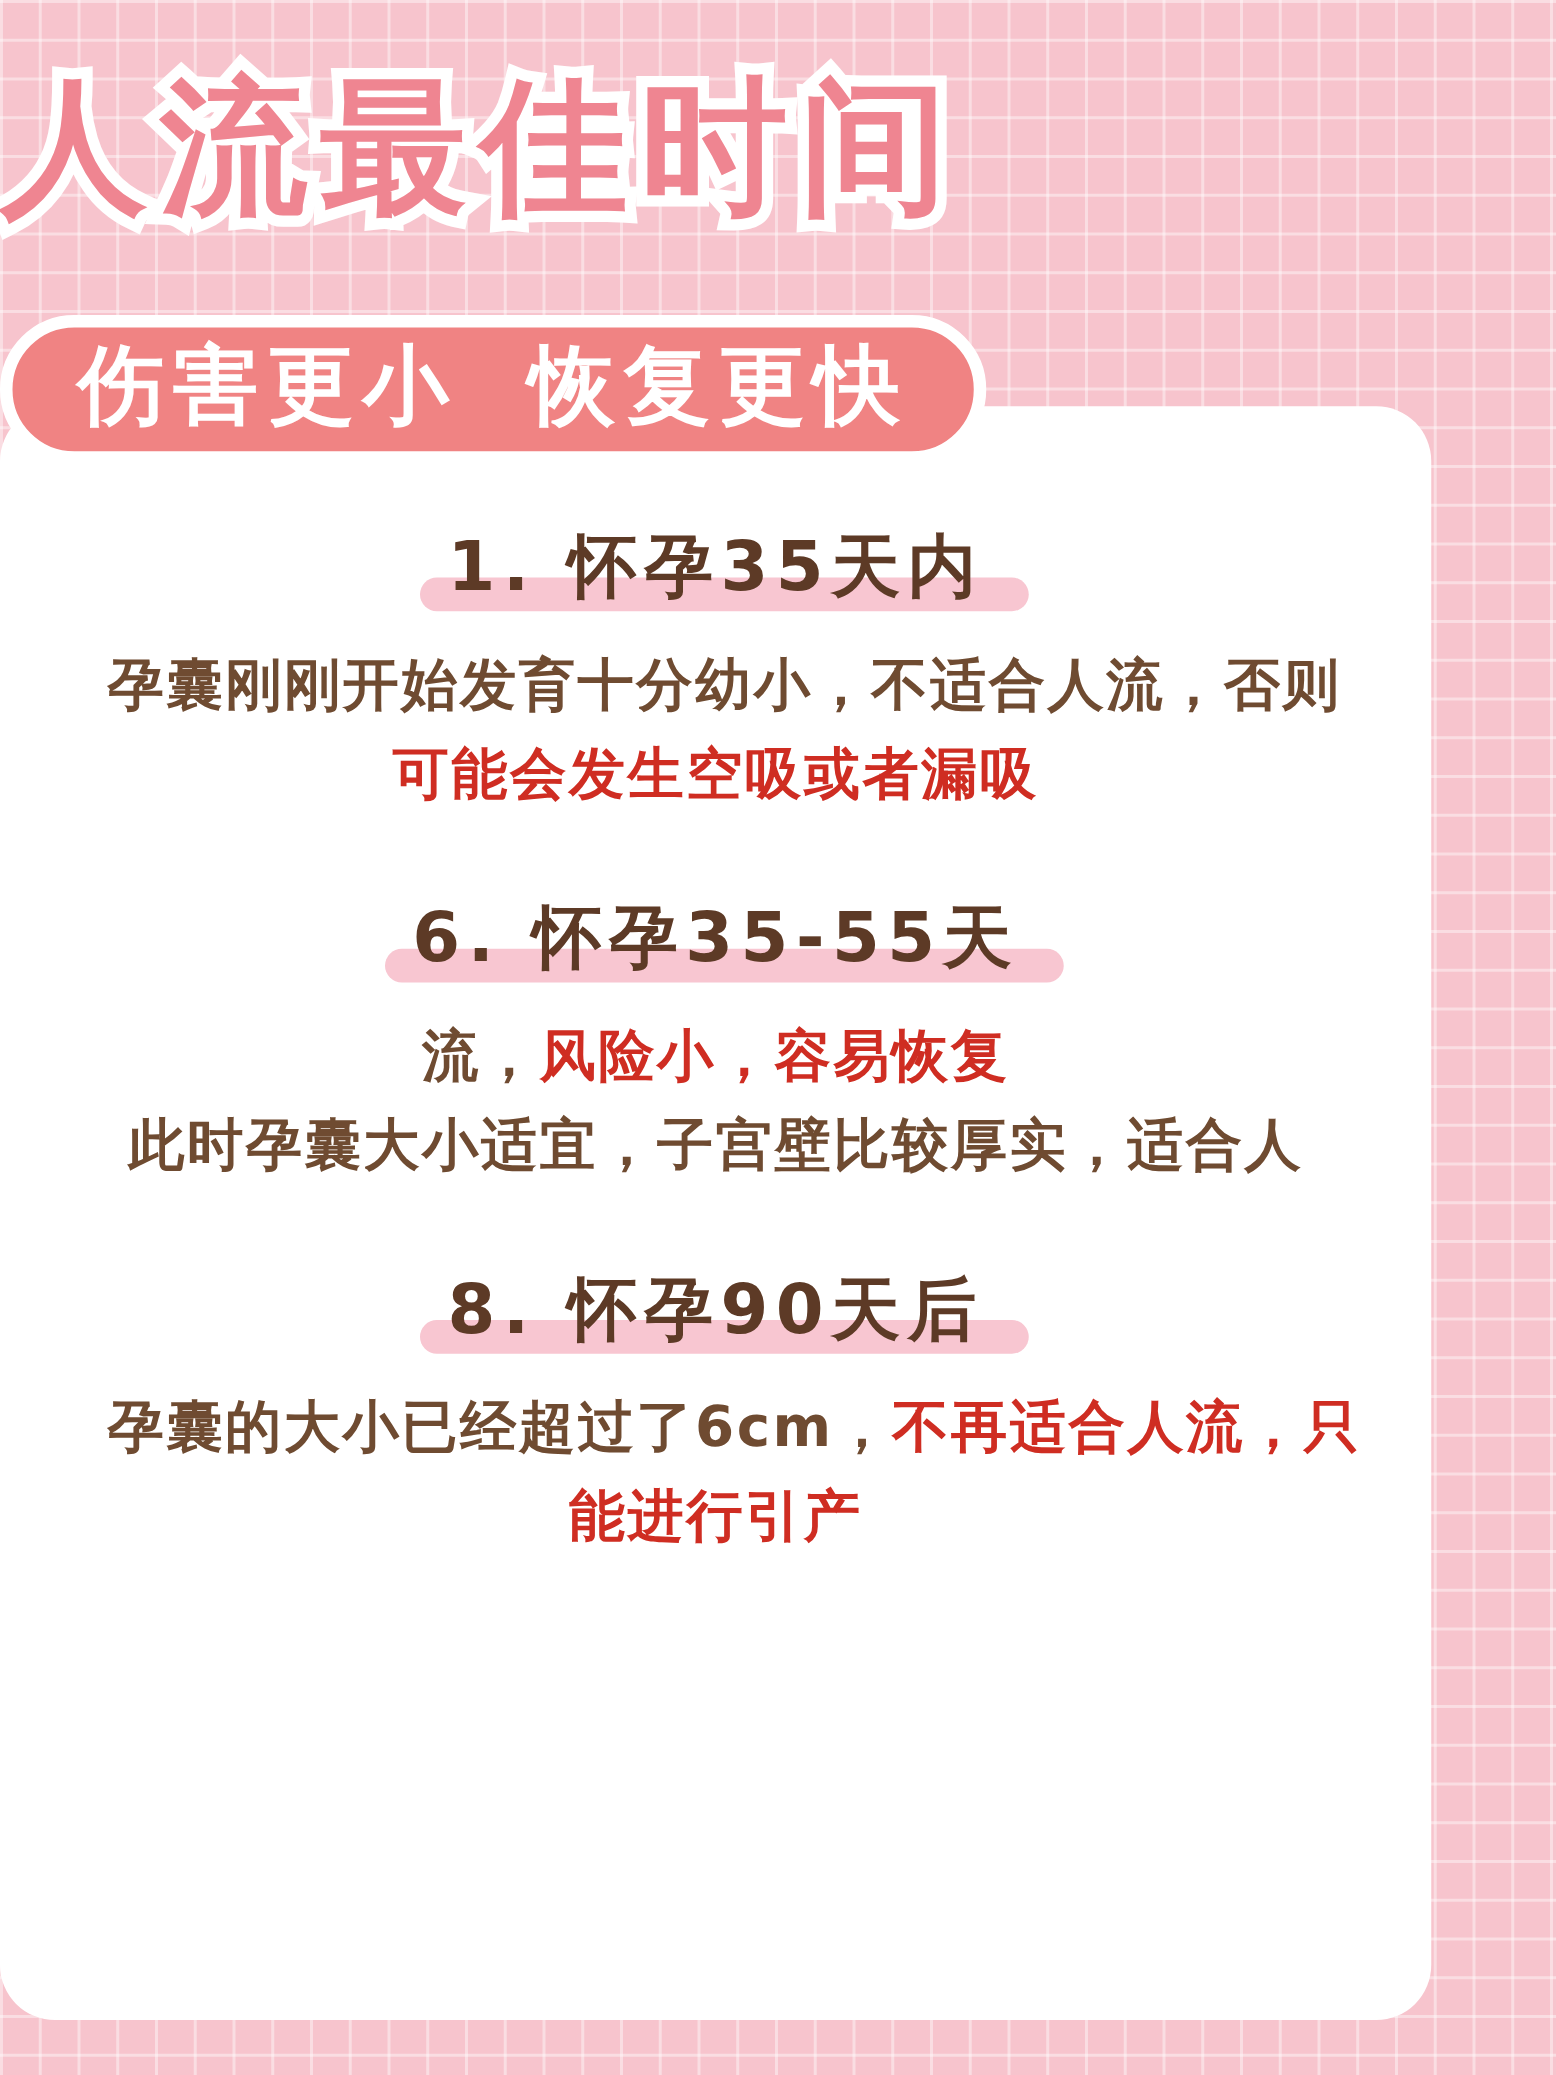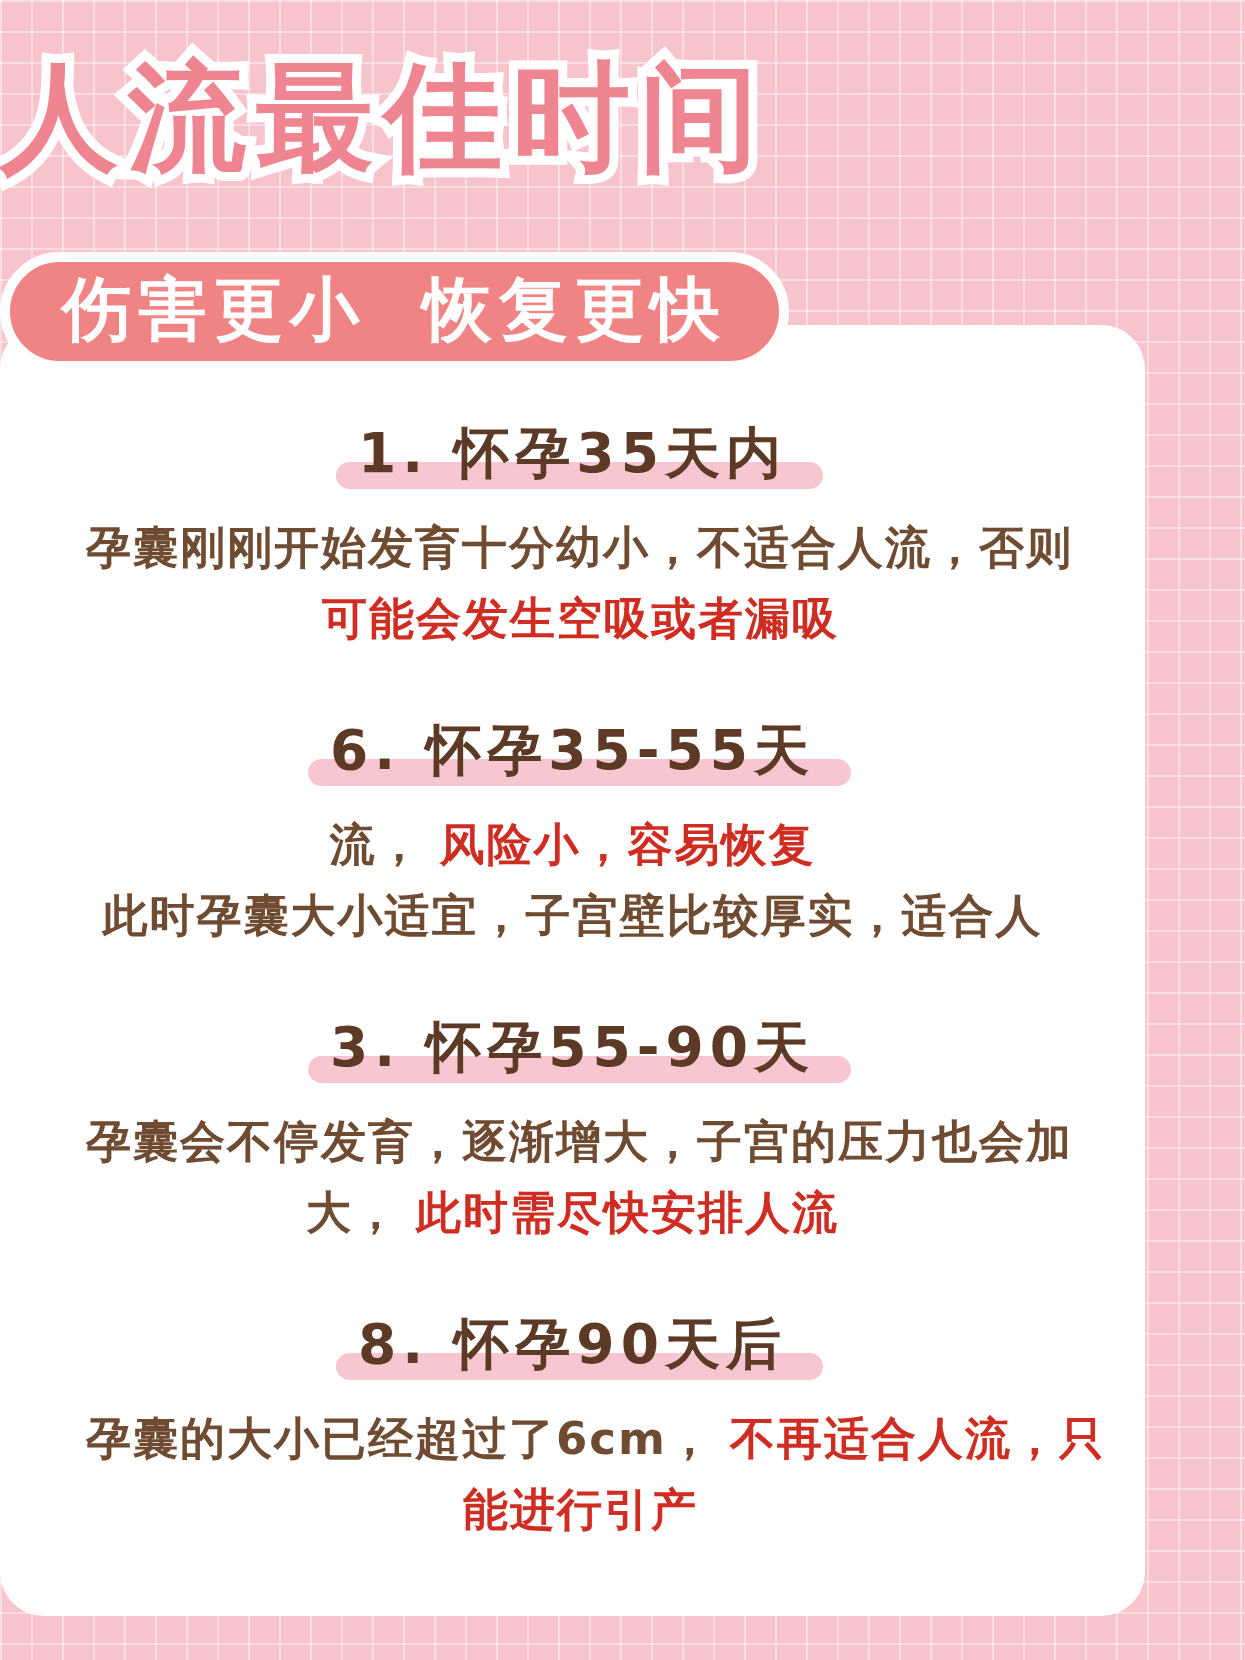--- a/index.html
+++ b/index.html
@@ -94,21 +94,21 @@
   .section-body{
     margin-top:24px;
     font-size:45px;
     font-weight:bold;
     letter-spacing:2px;
     line-height:1.58;
     color:var(--body-brown);
   }
   .body-line{white-space:nowrap;}
   .body-line .brown{color:var(--body-brown);margin-top:35px;}
-  .body-line .red{color:var(--alert-red);margin-left:16px;}
+  .body-line .red{color:var(--alert-red);}
 </style>
 </head>
 <body>
 
 <div class="page">
 
   <div class="title">
     <span class="title-stroke">人流最佳时间</span><span class="title-fill">人流最佳时间</span>
   </div>
 
@@ -131,29 +131,20 @@
   <section class="section">
     <h2 class="section-heading">
       <span class="hl">6. 怀孕35-55天</span>
     </h2>
     <div class="section-body">
             <div class="body-line"><span class="brown">流，</span><span class="red">风险小，容易恢复</span></div>
             <div class="body-line"><span class="brown">此时孕囊大小适宜，子宫壁比较厚实，适合人</span></div>
           </div>
   </section>
 
-  <section class="section">
-    <h2 class="section-heading">
-      <span class="hl">3. 怀孕55-90天</span>
-    </h2>
-    <div class="section-body">
-            <div class="body-line"><span class="brown">孕囊会不停发育，逐渐增大，子宫的压力也会加</span></div>
-            <div class="body-line"><span class="brown">大，</span><span class="red">此时需尽快安排人流</span></div>
-          </div>
-  </section>
 
   <section class="section">
     <h2 class="section-heading">
       <span class="hl">8. 怀孕90天后</span>
     </h2>
     <div class="section-body">
             <div class="body-line"><span class="brown">孕囊的大小已经超过了6cm，</span><span class="red">不再适合人流，只</span></div>
             <div class="body-line"><span class="red">能进行引产</span></div>
           </div>
   </section>

